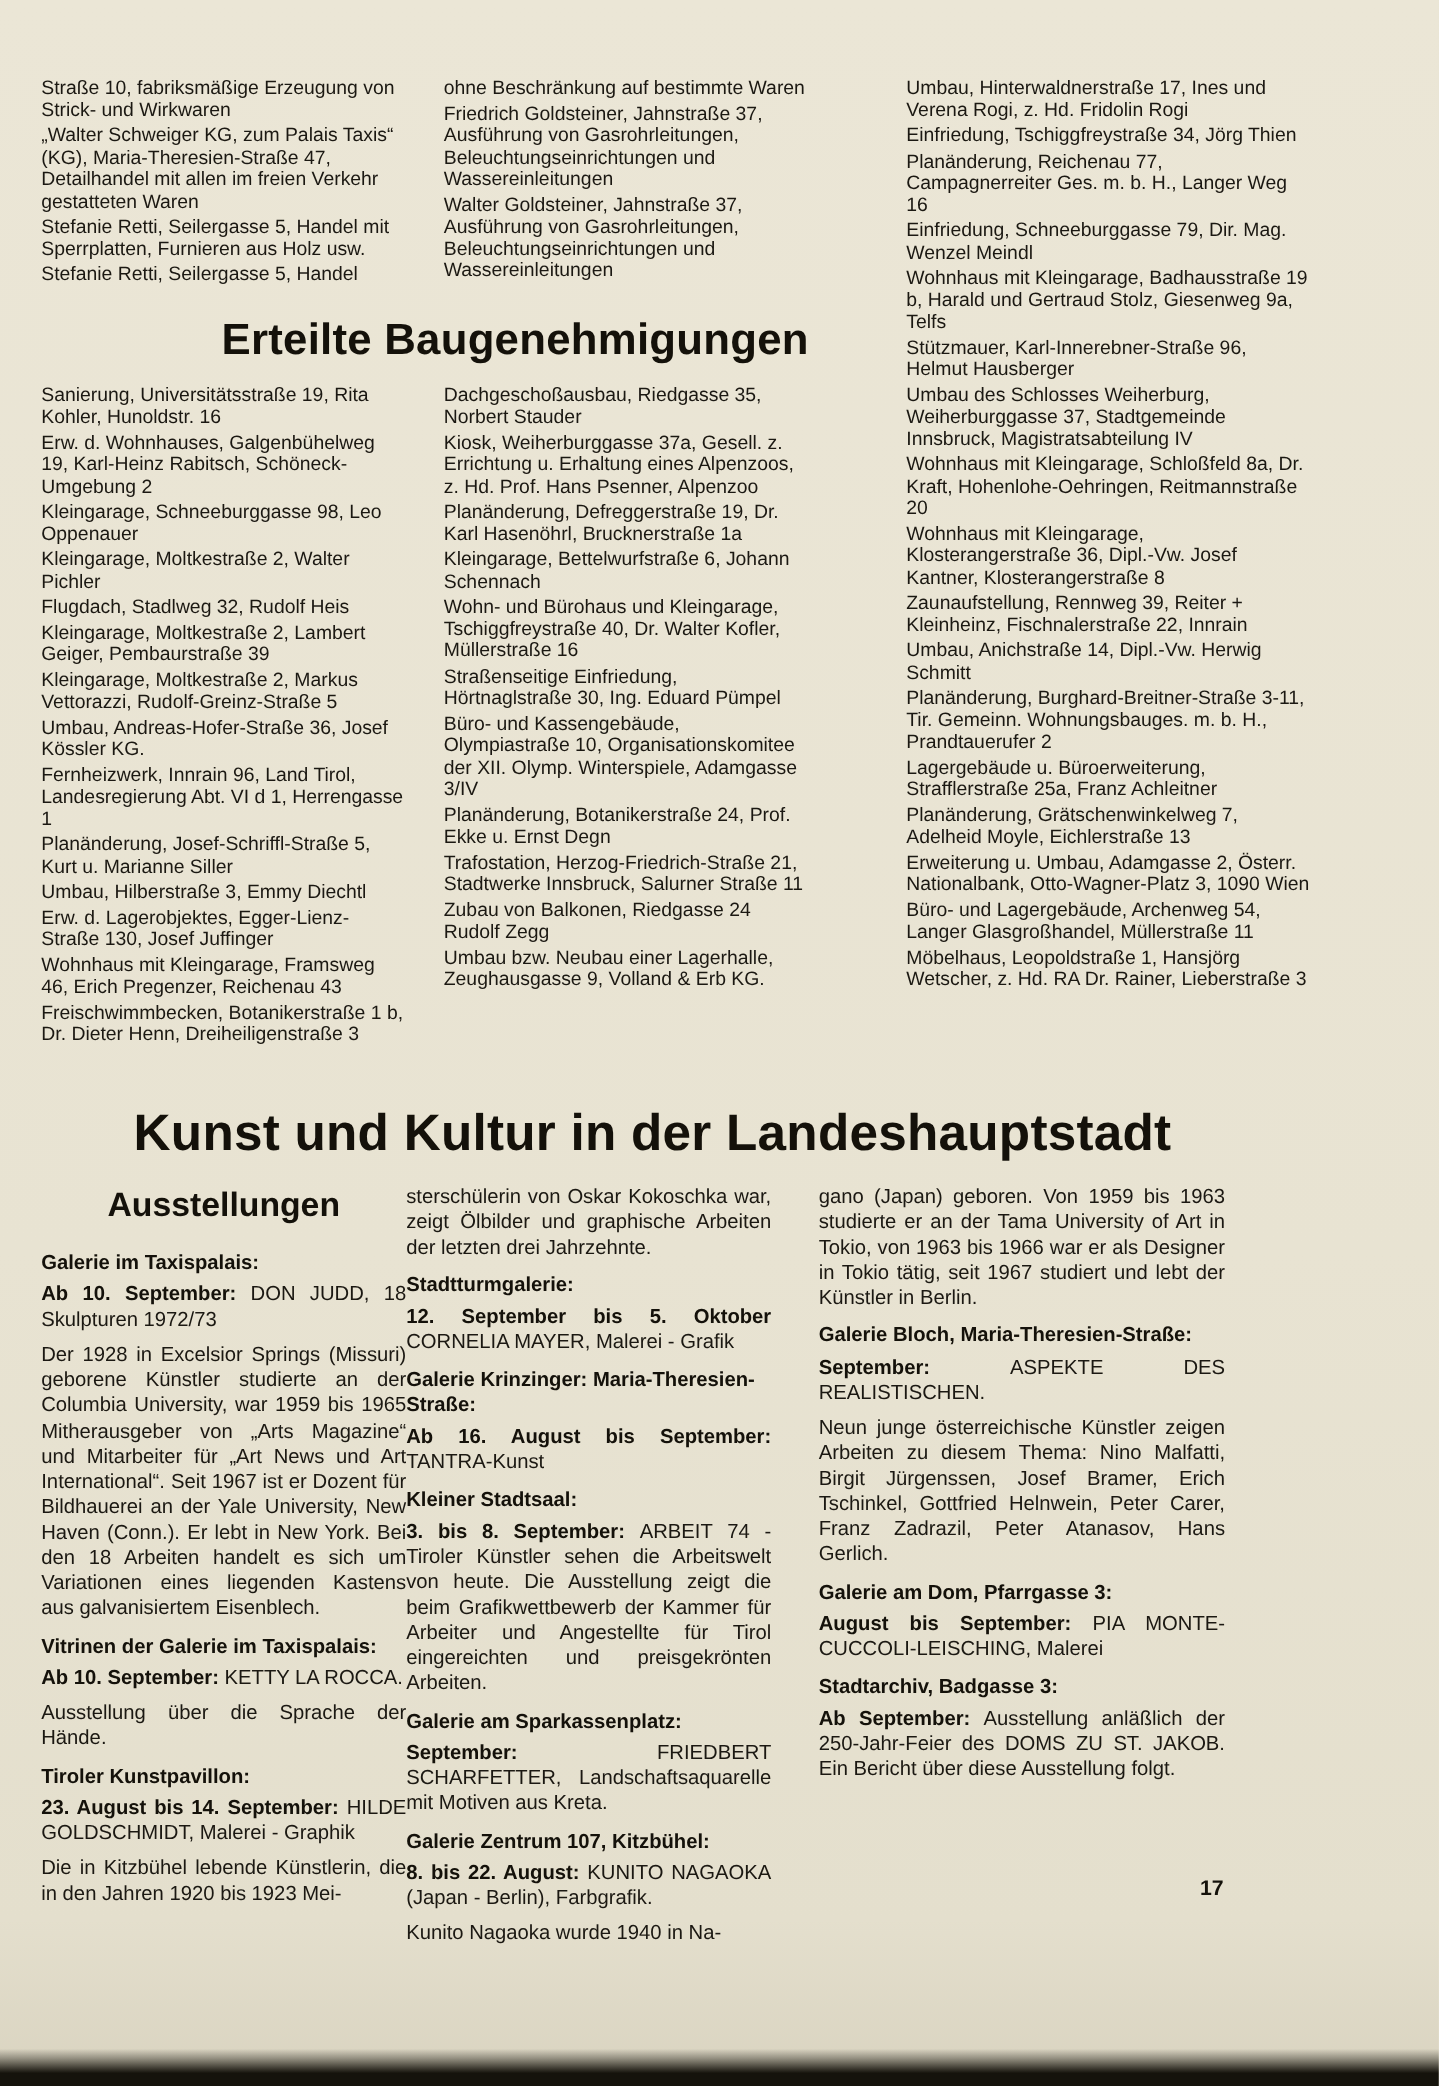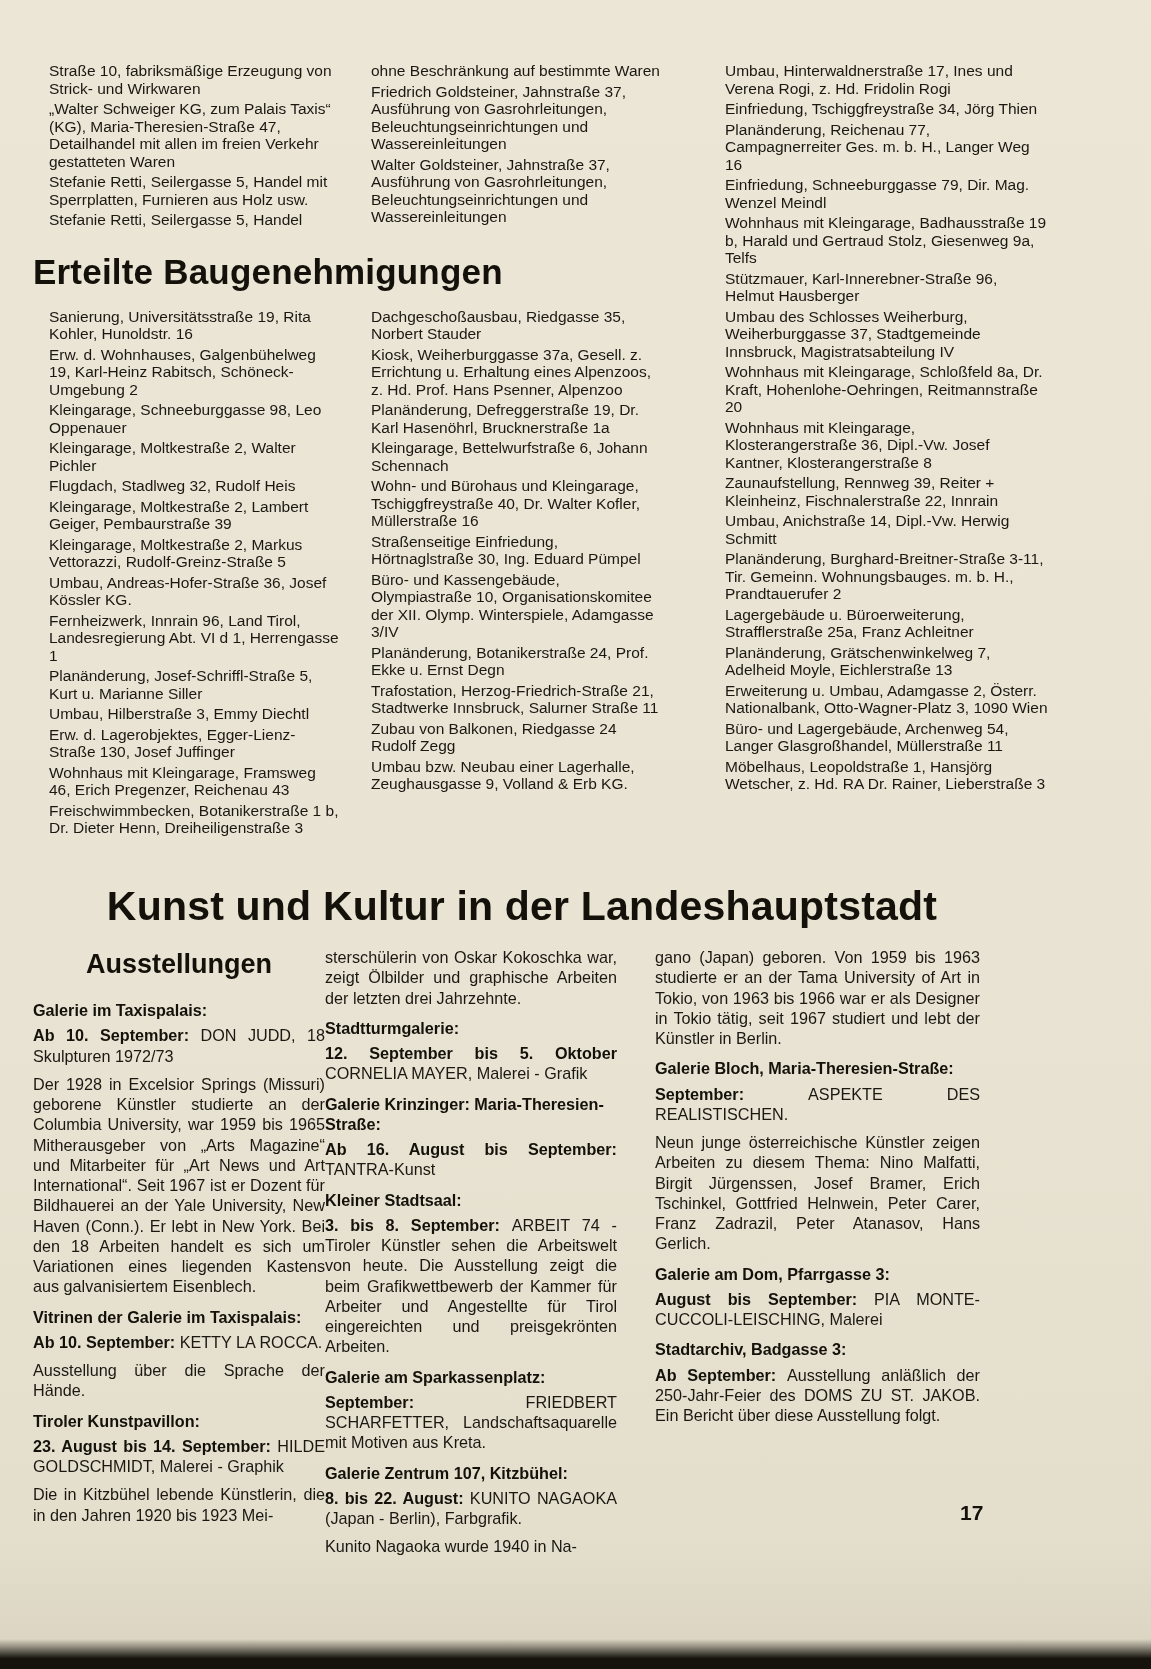--- a/index.html
+++ b/index.html
@@ -13,28 +13,28 @@
   }
   .page {
     position: absolute; inset: 0;
     background: linear-gradient(180deg, #ebe6d6 0%, #e8e3d2 60%, #e4dfcd 92%, #d9d3c0 100%);
   }
 
   
   .top-section { position: absolute; left: 33px; top: 62px; width: 978px; display: flex; }
   .left-area { width: 614px; margin-right: 38px; flex: 0 0 auto; }
   .two-cols { display: flex; }
-  .col-a { width: 292px; margin-right: 30px; flex: 0 0 auto; margin-left: 16px; }
+  .col-a { width: 292px; margin-right: 30px; flex: 0 0 auto; }
   .col-b { width: 292px; flex: 0 0 auto; }
   .right-col { width: 325px; flex: 0 0 auto; margin-left: 40px; }
 
   .list-text p { margin: 0 0 3px 0; font-size: 15.5px; line-height: 1.13; }
 
   .permits-heading {
-    font-size: 35px; font-weight: bold; text-align: left;
+    font-size: 35px; font-weight: bold; text-align: right;
     margin: 20px 0 16px 0; color: #14110a; letter-spacing: 0.2px;
   }
 
   
   .culture-section { position: absolute; left: 33px; top: 884px; width: 978px; }
   .culture-heading {
     font-size: 41px; font-weight: bold; text-align: center;
     margin: 0 0 18px 0; color: #14110a; line-height: 1.1; letter-spacing: 0.2px;
   }
   .three-cols { display: flex; }
@@ -45,21 +45,21 @@
   .sub-heading { font-size: 27px; font-weight: bold; text-align: center; margin: 2px 0 20px 0; color: #14110a; }
 
   .culture-list p { font-size: 16.2px; line-height: 1.25; margin: 0 0 8px 0; }
   .culture-list p.venue { font-weight: bold; margin: 10px 0 5px 0; color: #14110a; }
   .culture-list p.entry, .culture-list p.para {
     text-align: justify; hyphens: auto; -webkit-hyphens: auto;
   }
   .culture-list p.entry strong { color: #14110a; }
 
   
-  .page-number { position: absolute; left: 960px; top: 1501px; font-size: 21px; font-weight: bold; color: #14110a; }
+  .page-number { position: absolute; left: 960px; top: 1501px; font-size: 17px; font-weight: bold; color: #14110a; }
   .scan-edge {
     position: absolute; left: 0; bottom: 0; width: 100%; height: 30px;
     background: linear-gradient(180deg, rgba(21,19,12,0) 0%, rgba(21,19,12,0.35) 25%, #15130c 65%);
   }
 </style>
 </head>
 <body>
 
 <div class="page">
 

